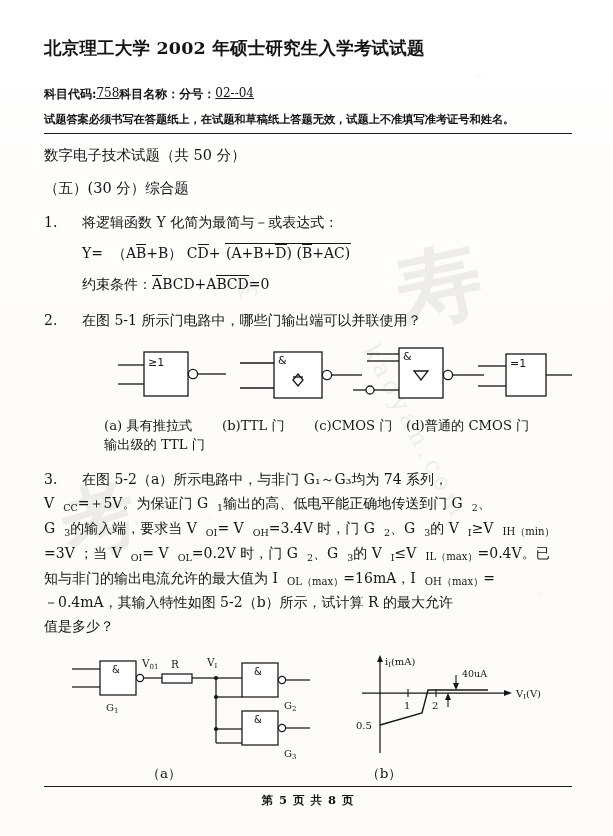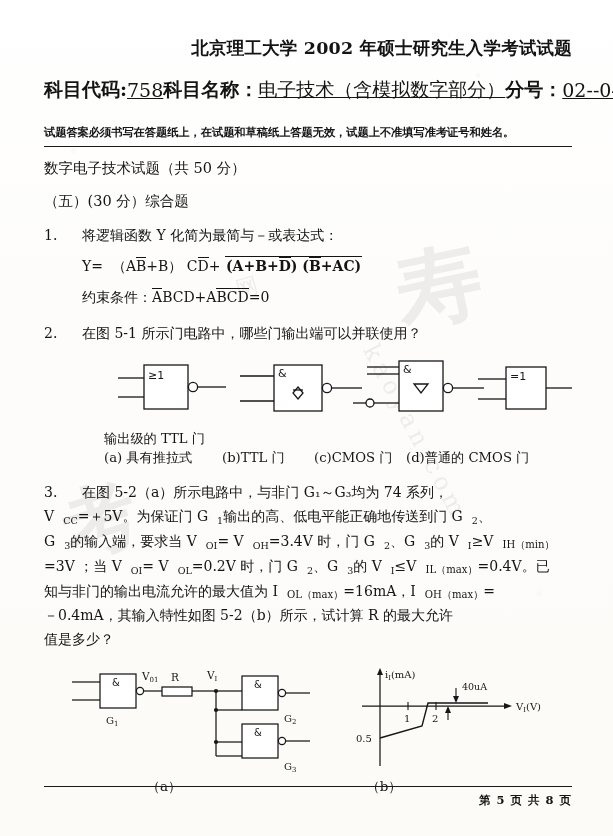--- a/index.html
+++ b/index.html
@@ -39,45 +39,45 @@
 
   .content {
     position: absolute;
     left: 44px;
     top: 0;
     width: 528px;
   }
 
   
   .doc-title {
-    text-align: right;
+    text-align: left;
     font-size: 17.5px;
     font-weight: bold;
     letter-spacing: 0.2px;
     margin-top: 36px;
     white-space: nowrap;
   }
 
   .subject-line {
-    margin-top: 17px;
-    font-size: 19px;
+    margin-top: 26px;
+    font-size: 12px;
     font-weight: bold;
     white-space: nowrap;
     display: flex;
-    align-items: center;
+    align-items: flex-start;
   }
   .subject-line .ul {
     text-decoration: underline;
     font-weight: normal;
     font-family: "DejaVu Serif", "Liberation Serif", serif;
   }
   .subject-line .lbl { font-weight: bold; }
 
   .notice {
-    margin-top: 22px;
+    margin-top: 9px;
     font-size: 11.3px;
     font-weight: bold;
     letter-spacing: -0.1px;
     white-space: nowrap;
   }
 
   .rule {
     border-top: 1.6px solid #1a1a1a;
     margin-top: 6px;
     width: 528px;
@@ -182,21 +182,21 @@
     left: 44px;
     top: 786px;
     width: 528px;
     border-top: 1.4px solid #1a1a1a;
   }
   .foot-text {
     position: absolute;
     left: 44px;
     top: 793px;
     width: 528px;
-    text-align: right;
+    text-align: center;
     font-size: 11.5px;
     font-weight: bold;
     letter-spacing: 1px;
   }
 
   
   .wm {
     position: absolute;
     color: rgba(40,40,40,0.075);
     font-family: "DejaVu Serif", "Liberation Serif", serif;
@@ -243,21 +243,20 @@
   <div class="wm wm4">网</div>
 
   <div class="content">
 
     <div class="doc-title">北京理工大学  2002 年硕士研究生入学考试试题</div>
 
     <div class="subject-line">
       <span class="lbl">科目代码:</span>
       <span class="ul">758</span>
       <span class="lbl">科目名称：</span>
-      <span class="ul">电子技术（含模拟数字部分）</span>
       <span class="lbl">分号：</span>
       <span class="ul">02--04</span>
     </div>
 
     <div class="notice">试题答案必须书写在答题纸上，在试题和草稿纸上答题无效，试题上不准填写准考证号和姓名。</div>
 
     <div class="rule"></div>
 
     <div class="section-title">数字电子技术试题（共 50 分）</div>
 
@@ -266,21 +265,21 @@
     <div class="q">
       <div class="q-row">
         <div class="q-num">1.</div>
         <div class="q-body">将逻辑函数 Y 化简为最简与－或表达式：</div>
       </div>
 
       <div class="expr-line indent math">
         <span>Y=</span>
         <span>&nbsp;（</span><span>A</span><span class="ovr">B</span><span>+B</span><span>）</span>
         <span>C</span><span class="ovr">D</span><span>+</span>
-        <span class="ovr" style="padding-left:1px;padding-right:1px;font-weight:bold;"><span>(A+B+</span><span class="ovr">D</span><span>)  (</span><span class="ovr">B</span><span>+A</span><span>C</span><span>)</span></span>
+        <span class="ovr" style="padding-left:1px;padding-right:1px;"><span>(A+B+</span><span class="ovr">D</span><span>)  (</span><span class="ovr">B</span><span>+A</span><span>C</span><span>)</span></span>
       </div>
 
       <div class="cond-line indent">
         <span>约束条件：</span><span class="math"><span class="ovr">A</span><span>BCD+A</span><span class="ovr">B</span><span class="ovr">C</span><span class="ovr">D</span><span>=0</span></span>
       </div>
     </div>
 
     <div class="q">
       <div class="q-row">
         <div class="q-num">2.</div>
@@ -332,27 +331,27 @@
               <line x1="434" y1="40" x2="462" y2="40"></line>
               <line x1="502" y1="29" x2="528" y2="29"></line>
               <text x="466" y="21" font-family="'DejaVu Sans',sans-serif" font-size="11" fill="#171717" stroke="none">=1</text>
             </g>
           </g>
         </svg>
       </div>
 
       <div class="gate-legend">
         <div class="gl-row">
-          <div class="gl-a">输出级的 TTL 门</div>
-        </div>
-        <div class="gl-row">
           <div class="gl-a">(a) 具有推拉式</div>
           <div class="gl-b">(b)TTL 门</div>
           <div class="gl-c">(c)CMOS 门</div>
           <div>(d)普通的 CMOS 门</div>
+        </div>
+        <div class="gl-row">
+          <div class="gl-a">输出级的 TTL 门</div>
         </div>
       </div>
 
     </div>
 
     <div class="q">
       <div class="q-row">
         <div class="q-num">3.</div>
         <div class="q-body">在图 5-2（a）所示电路中，与非门 G₁～G₃均为 74 系列，</div>
       </div>

